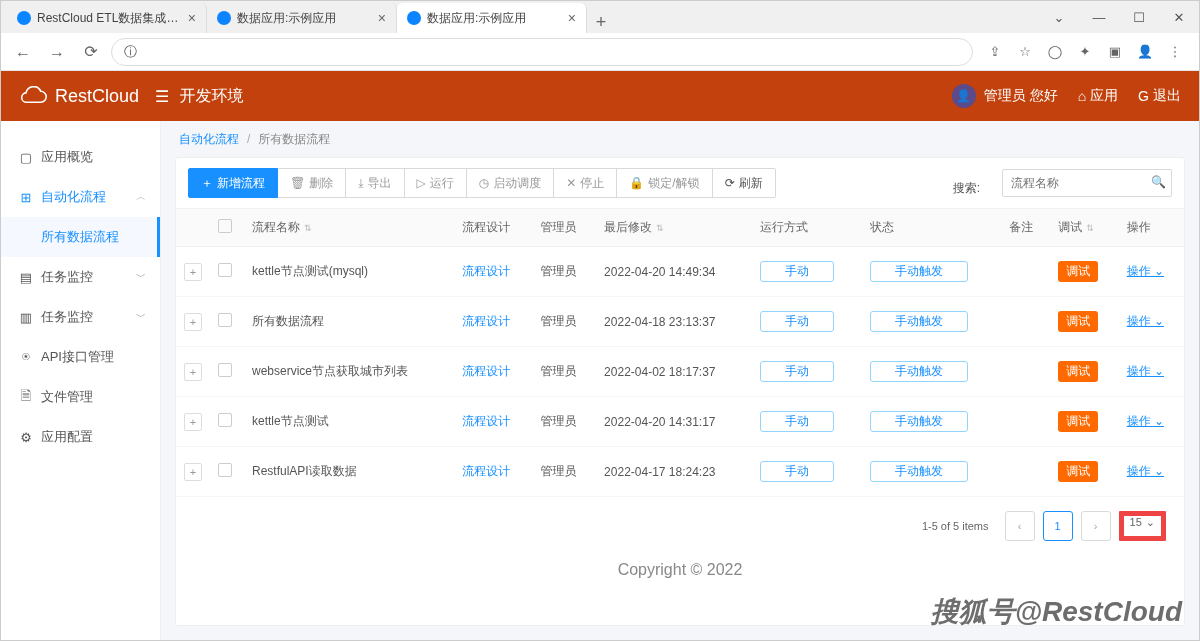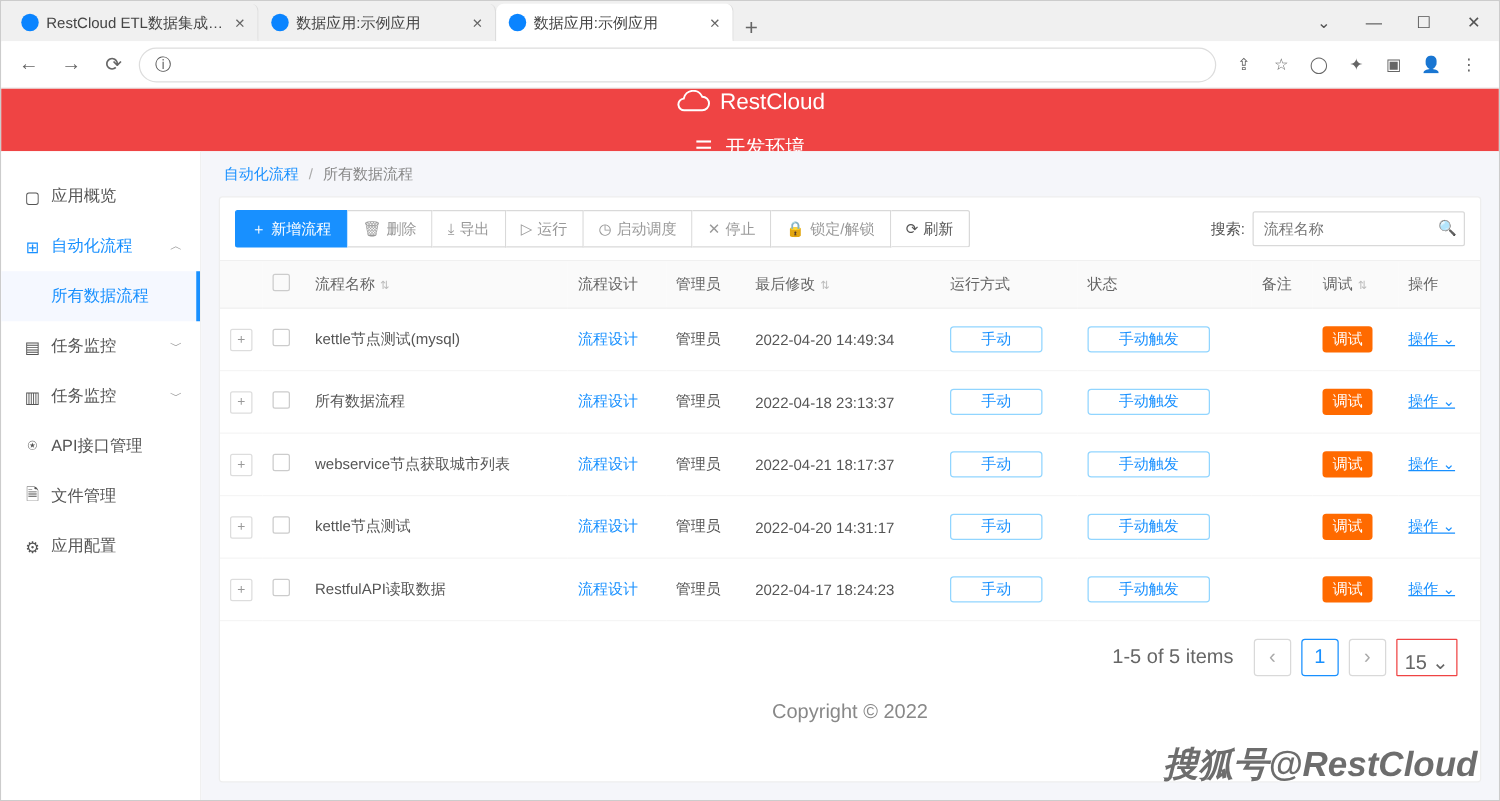--- a/index.html
+++ b/index.html
@@ -18,21 +18,21 @@
 .window-controls { display: flex; align-items: center; margin-left: auto; }
 .win-btn { width: 40px; height: 32px; display: flex; align-items: center; justify-content: center; color: #555; cursor: pointer; }
 
 .addrbar { height: 38px; background: #fff; display: flex; align-items: center; padding: 0 8px; border-bottom: 1px solid #e5e5e5; gap: 6px; }
 .nav-btn { width: 28px; height: 28px; display: flex; align-items: center; justify-content: center; color: #666; border-radius: 50%; cursor: pointer; font-size: 16px; }
 .url-field { flex: 1; height: 28px; border: 1px solid #ddd; border-radius: 14px; padding: 0 12px; display: flex; align-items: center; font-size: 13px; color: #555; gap: 6px; }
 .ext-icons { display: flex; gap: 10px; padding: 0 6px; }
 .ext-icon { width: 20px; height: 20px; display: flex; align-items: center; justify-content: center; color: #666; cursor: pointer; }
 
 
-.app-header { height: 50px; background: #ef4444; display: flex; align-items: center; padding: 0 18px; color: #fff; gap: 16px; flex-direction: column; }
+.app-header { height: 50px; background: #c2410c; display: flex; align-items: center; padding: 0 18px; color: #fff; gap: 16px; }
 .logo { display: flex; align-items: center; gap: 8px; font-size: 18px; font-weight: 500; }
 .logo-icon { width: 28px; height: 20px; }
 .env-label { font-size: 16px; display: flex; align-items: center; gap: 10px; }
 .header-right { margin-left: auto; display: flex; align-items: center; gap: 20px; font-size: 14px; }
 .user-area { display: flex; align-items: center; gap: 8px; }
 .avatar { width: 24px; height: 24px; border-radius: 50%; background: #5b4b8a; display: flex; align-items: center; justify-content: center; font-size: 12px; }
 .header-link { display: flex; align-items: center; gap: 4px; cursor: pointer; }
 
 
 .app-body { flex: 1; display: flex; min-height: 0; }
@@ -49,42 +49,42 @@
 .breadcrumb a { color: #1890ff; text-decoration: none; cursor: pointer; }
 .breadcrumb .sep { margin: 0 8px; color: #aaa; }
 .breadcrumb .cur { color: #888; }
 
 .panel { margin: 0 14px 14px; background: #fff; border: 1px solid #eee; border-radius: 3px; flex: 1; display: flex; flex-direction: column; min-height: 0; }
 .toolbar { display: flex; align-items: center; padding: 10px 12px; gap: 0; border-bottom: 1px solid #f0f0f0; }
 .btn { height: 30px; padding: 0 12px; border: 1px solid #d9d9d9; background: #fff; display: inline-flex; align-items: center; gap: 4px; font-size: 12px; color: #999; cursor: pointer; }
 .btn:not(:first-child) { border-left: none; }
 .btn.primary { background: #1890ff; color: #fff; border-color: #1890ff; border-radius: 2px 0 0 2px; }
 .btn.refresh { color: #555; border-radius: 0 2px 2px 0; }
-.toolbar-search { margin-left: auto; display: flex; align-items: center; gap: 6px; font-size: 12px; color: #555; }
+.toolbar-search { margin-left: auto; display: flex; align-items: flex-end; gap: 22px; font-size: 12px; color: #555; }
 .search-input { width: 170px; height: 28px; border: 1px solid #d9d9d9; border-radius: 2px; padding: 0 28px 0 8px; font-size: 12px; position: relative; }
 .search-wrap { position: relative; }
 .search-glass { position: absolute; right: 6px; top: 6px; color: #bbb; }
 
 
 .table { width: 100%; border-collapse: collapse; font-size: 12px; }
 .table th { text-align: left; font-weight: 500; color: #666; padding: 10px 8px; background: #fafafa; border-bottom: 1px solid #f0f0f0; }
 .table td { padding: 14px 8px; border-bottom: 1px solid #f5f5f5; color: #555; }
 .expand-btn { width: 18px; height: 18px; border: 1px solid #ddd; border-radius: 2px; display: inline-flex; align-items: center; justify-content: center; color: #999; cursor: pointer; font-size: 11px; }
 .chk { width: 14px; height: 14px; border: 1px solid #ccc; border-radius: 2px; display: inline-block; cursor: pointer; }
 .lnk { color: #1890ff; cursor: pointer; }
 .tag-outline { display: inline-block; padding: 1px 24px; border: 1px solid #91d5ff; color: #1890ff; border-radius: 3px; font-size: 12px; background: #fff; cursor: default; }
 .tag-solid { display: inline-block; padding: 2px 8px; background: #ff6a00; color: #fff; border-radius: 3px; font-size: 12px; cursor: pointer; }
 .op-link { color: #1890ff; cursor: pointer; text-decoration: underline; }
 .sort-caret { color: #bbb; font-size: 9px; margin-left: 4px; }
 
-.pagination { display: flex; align-items: center; justify-content: flex-end; gap: 8px; padding: 14px 18px; font-size: 16px; color: #666; }
+.pagination { display: flex; align-items: center; justify-content: flex-end; gap: 8px; padding: 14px 18px; font-size: 11px; color: #666; }
 .pg-info { margin-right: 8px; }
 .pg-btn { width: 30px; height: 30px; border: 1px solid #d9d9d9; border-radius: 3px; display: inline-flex; align-items: center; justify-content: center; color: #aaa; cursor: pointer; }
 .pg-btn.active { border-color: #1890ff; color: #1890ff; }
-.pg-size { height: 30px; border: 1px solid #ef4444; border-radius: 1px; padding: 0 6px; display: inline-flex; align-items: flex-end; gap: 4px; cursor: pointer; }
+.pg-size { height: 30px; border: 5px solid #ef4444; border-radius: 1px; padding: 0 6px; display: inline-flex; align-items: flex-start; gap: 4px; cursor: pointer; }
 
 .footer { text-align: center; font-size: 16px; color: #888; padding: 6px 0 0; }
 
 .watermark { position: absolute; right: 18px; bottom: 10px; font-size: 28px; color: rgba(60,60,60,0.75); font-style: italic; font-weight: 600; pointer-events: none; text-shadow: 0 0 3px #fff; }
 </style>
 </head>
 <body>
 
 <div class="browser-chrome">
 
@@ -266,21 +266,21 @@
                 <td></td>
                 <td><span class="tag-solid">调试</span></td>
                 <td><span class="op-link">操作 ⌄</span></td>
               </tr>
               <tr>
                 <td><span class="expand-btn">+</span></td>
                 <td><span class="chk"></span></td>
                 <td>webservice节点获取城市列表</td>
                 <td><span class="lnk">流程设计</span></td>
                 <td>管理员</td>
-                <td>2022-04-21 18:17:37</td>
+                <td>2022-04-02 18:17:37</td>
                 <td><span class="tag-outline">手动</span></td>
                 <td><span class="tag-outline">手动触发</span></td>
                 <td></td>
                 <td><span class="tag-solid">调试</span></td>
                 <td><span class="op-link">操作 ⌄</span></td>
               </tr>
               <tr>
                 <td><span class="expand-btn">+</span></td>
                 <td><span class="chk"></span></td>
                 <td>kettle节点测试</td>

